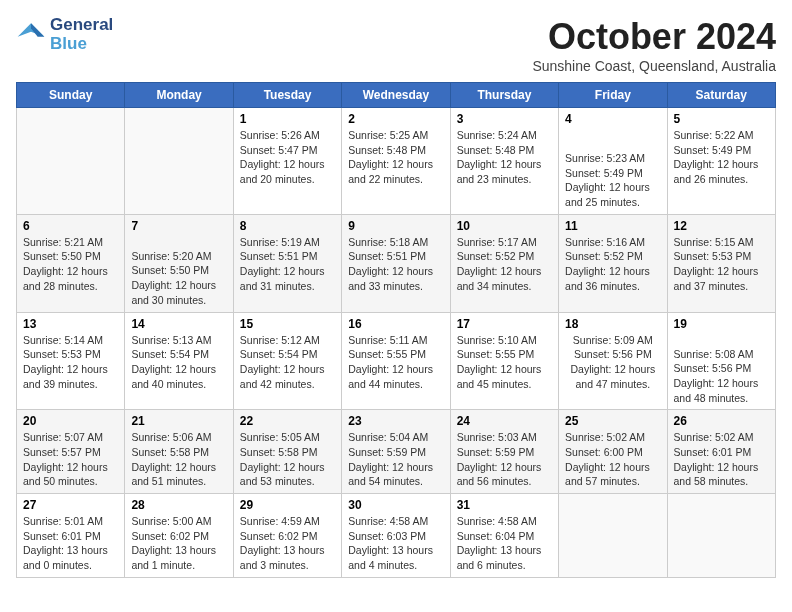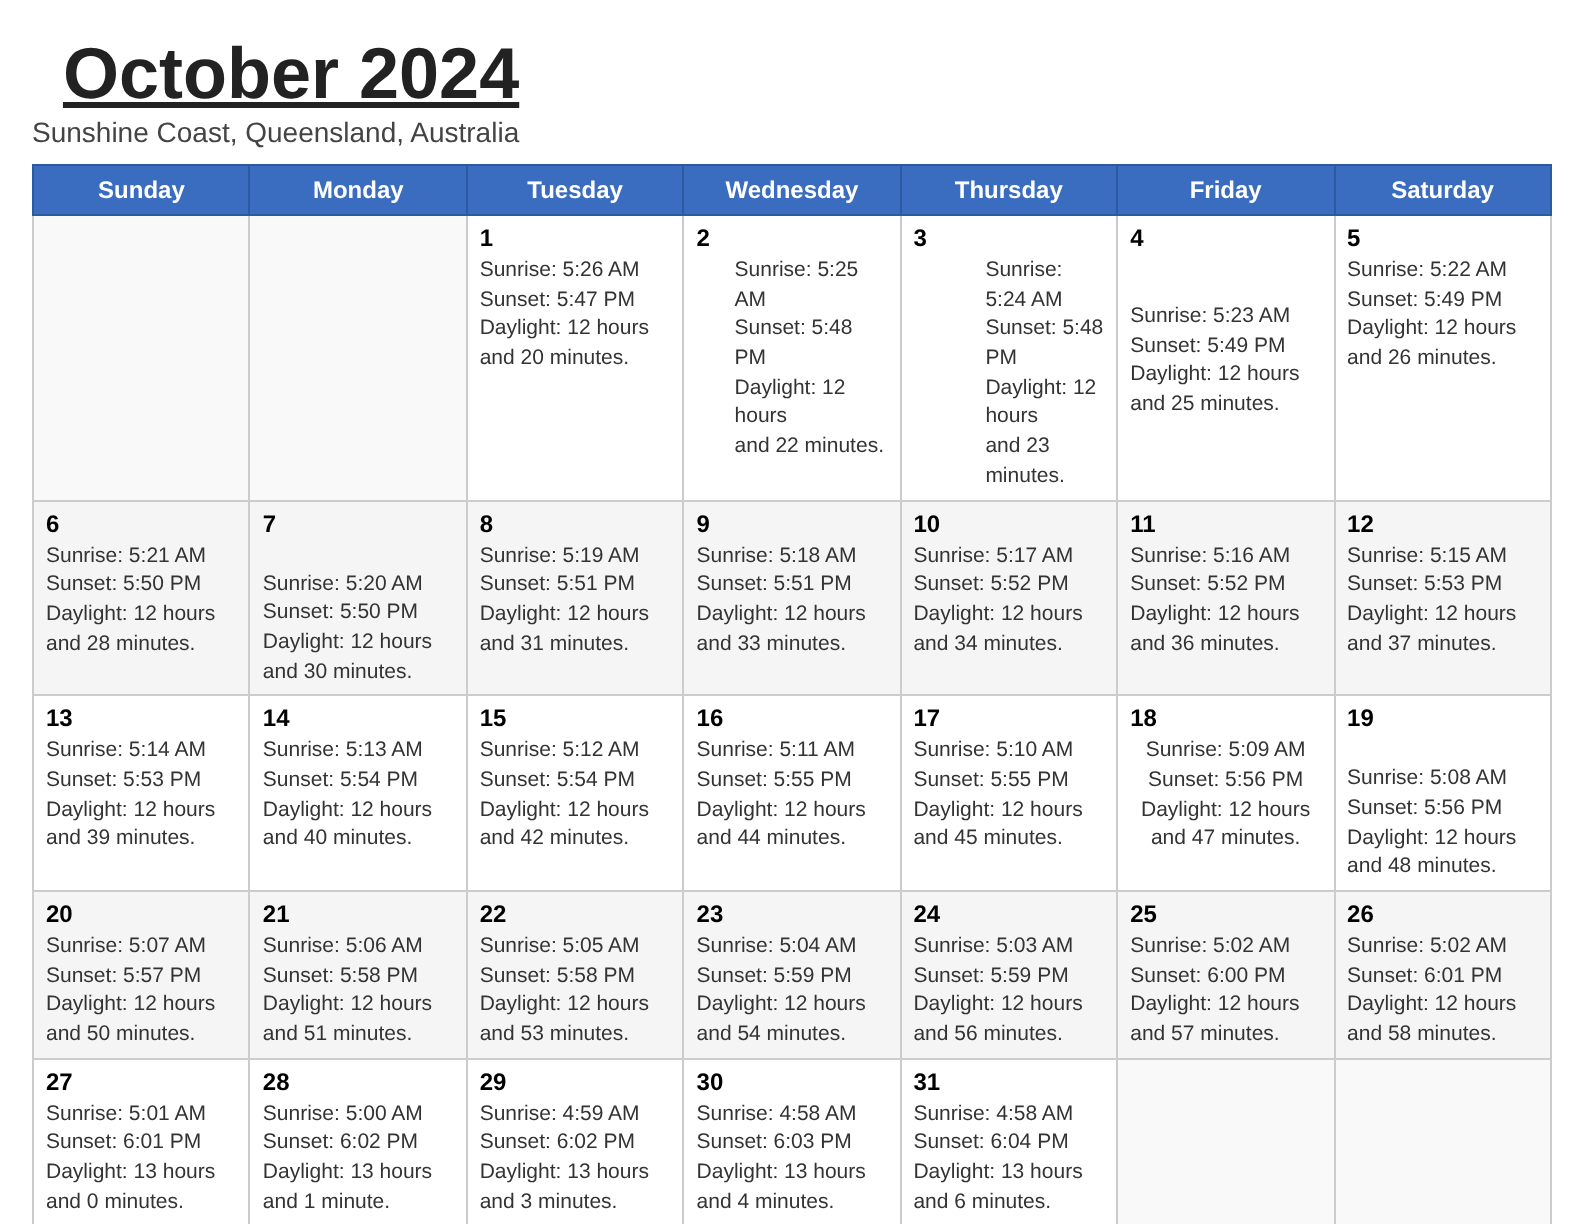--- a/index.html
+++ b/index.html
@@ -25,21 +25,20 @@
       width: 30px;
       height: 30px;
     }
     .title-block {
       text-align: right;
     }
     .month-title {
       font-size: 36px;
       font-weight: bold;
       color: #222;
-      text-decoration: underline;
     }
     .location {
       font-size: 14px;
       color: #444;
     }
     .calendar {
       width: 100%;
       border-collapse: collapse;
       font-size: 11px;
     }
@@ -74,20 +73,30 @@
       font-size: 10.5px;
     }
     .empty-cell {
       background: #f9f9f9 !important;
     }
   </style>
 </head>
 <body>
 
 <div class="header">
+  <div class="logo">
+    <svg class="logo-bird" viewBox="0 0 36 36" xmlns="http://www.w3.org/2000/svg">
+      <polygon points="18,4 34,20 18,14 2,20" fill="#4a9fd4"></polygon>
+      <polygon points="18,4 34,20 26,20 18,10" fill="#2a6faf"></polygon>
+    </svg>
+    <div>
+      <div style="color:#2a4a7f;font-weight:bold;font-size:17px;line-height:1.1;">General</div>
+      <div style="color:#4a9fd4;font-weight:bold;font-size:17px;line-height:1.1;">Blue</div>
+    </div>
+  </div>
   <div class="title-block">
     <div class="month-title">October 2024</div>
     <div class="location">Sunshine Coast, Queensland, Australia</div>
   </div>
 </div>
 
 <table class="calendar">
   <thead>
     <tr>
     <th>Sunday</th>
@@ -105,28 +114,28 @@
         <td class="empty-cell"></td>
         <td>
           <span class="day-num">1</span>
           <div class="day-info" style="white-space: pre-line;">Sunrise: 5:26 AM
 Sunset: 5:47 PM
 Daylight: 12 hours
 and 20 minutes.</div>
         </td>
         <td>
           <span class="day-num">2</span>
-          <div class="day-info" style="white-space: pre-line; margin-left: 19px;">Sunrise: 5:25 AM
+          <div class="day-info" style="white-space: pre-line;">Sunrise: 5:25 AM
 Sunset: 5:48 PM
 Daylight: 12 hours
 and 22 minutes.</div>
         </td>
         <td>
           <span class="day-num">3</span>
-          <div class="day-info" style="white-space: pre-line; margin-left: 36px;">Sunrise: 5:24 AM
+          <div class="day-info" style="white-space: pre-line;">Sunrise: 5:24 AM
 Sunset: 5:48 PM
 Daylight: 12 hours
 and 23 minutes.</div>
         </td>
         <td>
           <span class="day-num">4</span>
           <div class="day-info" style="white-space: pre-line; margin-top: 25px;">Sunrise: 5:23 AM
 Sunset: 5:49 PM
 Daylight: 12 hours
 and 25 minutes.</div>

